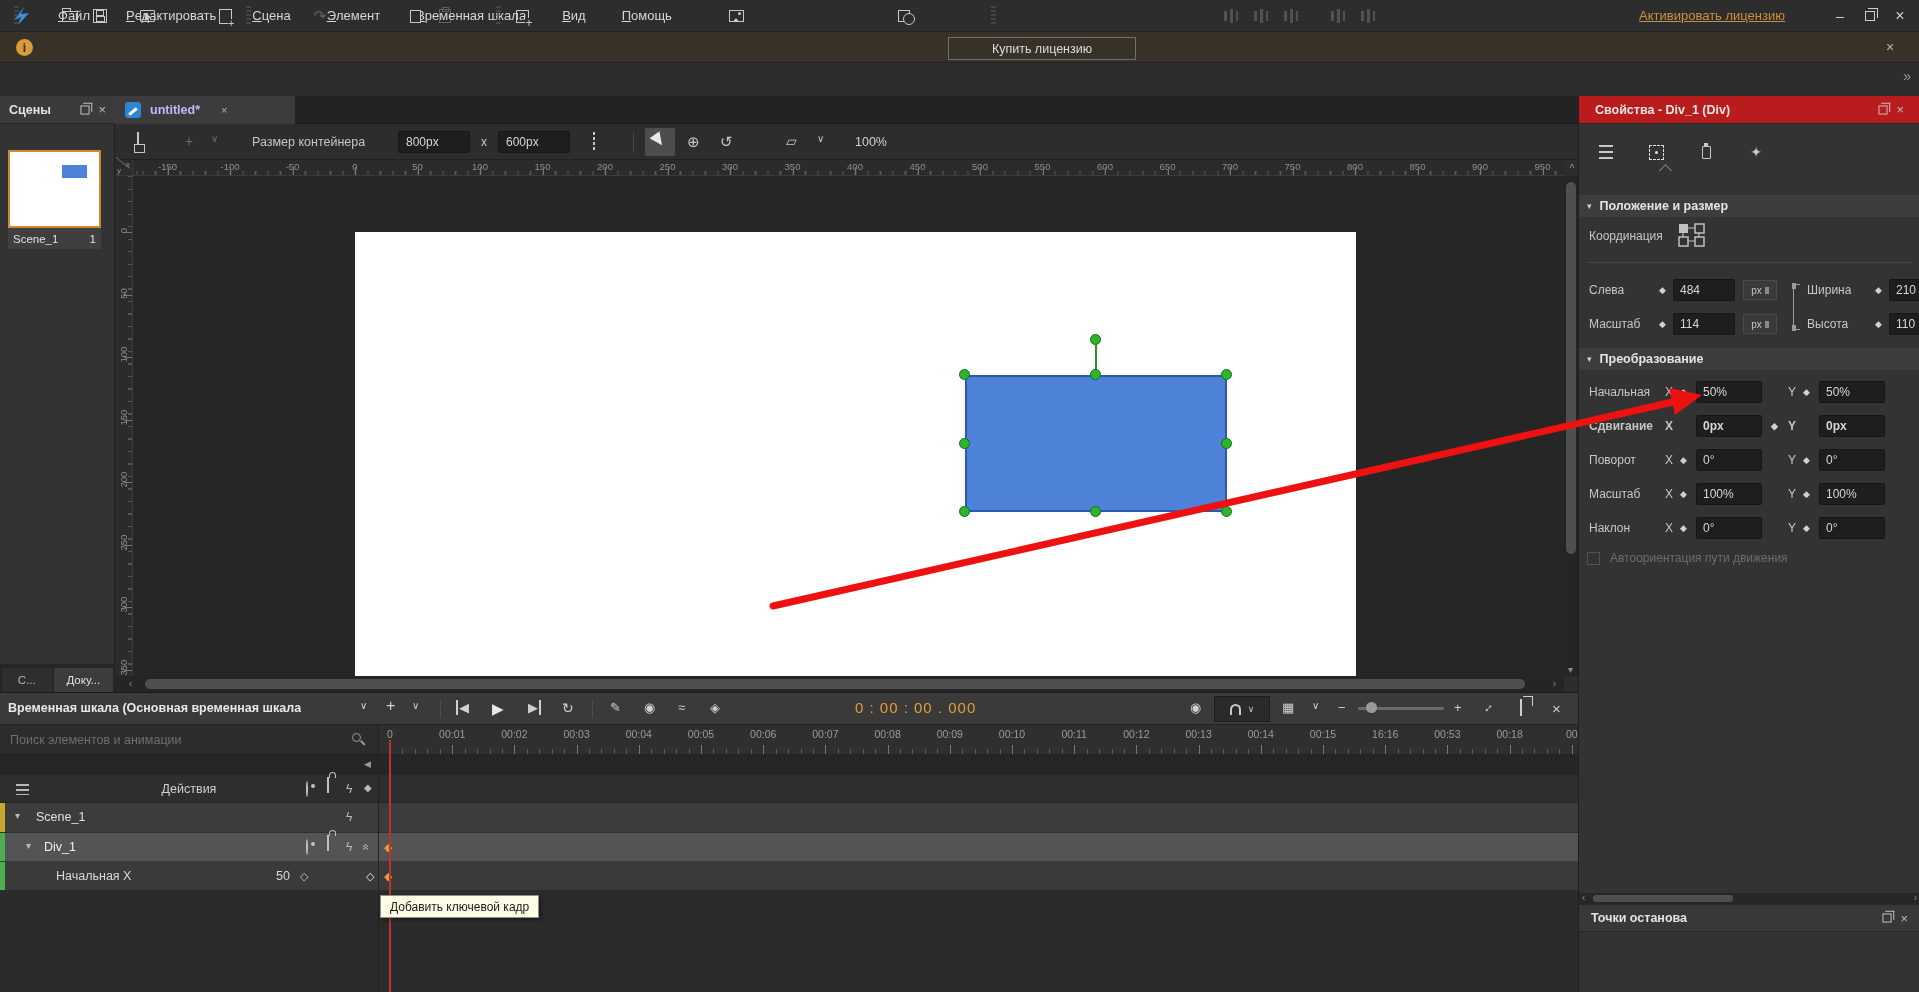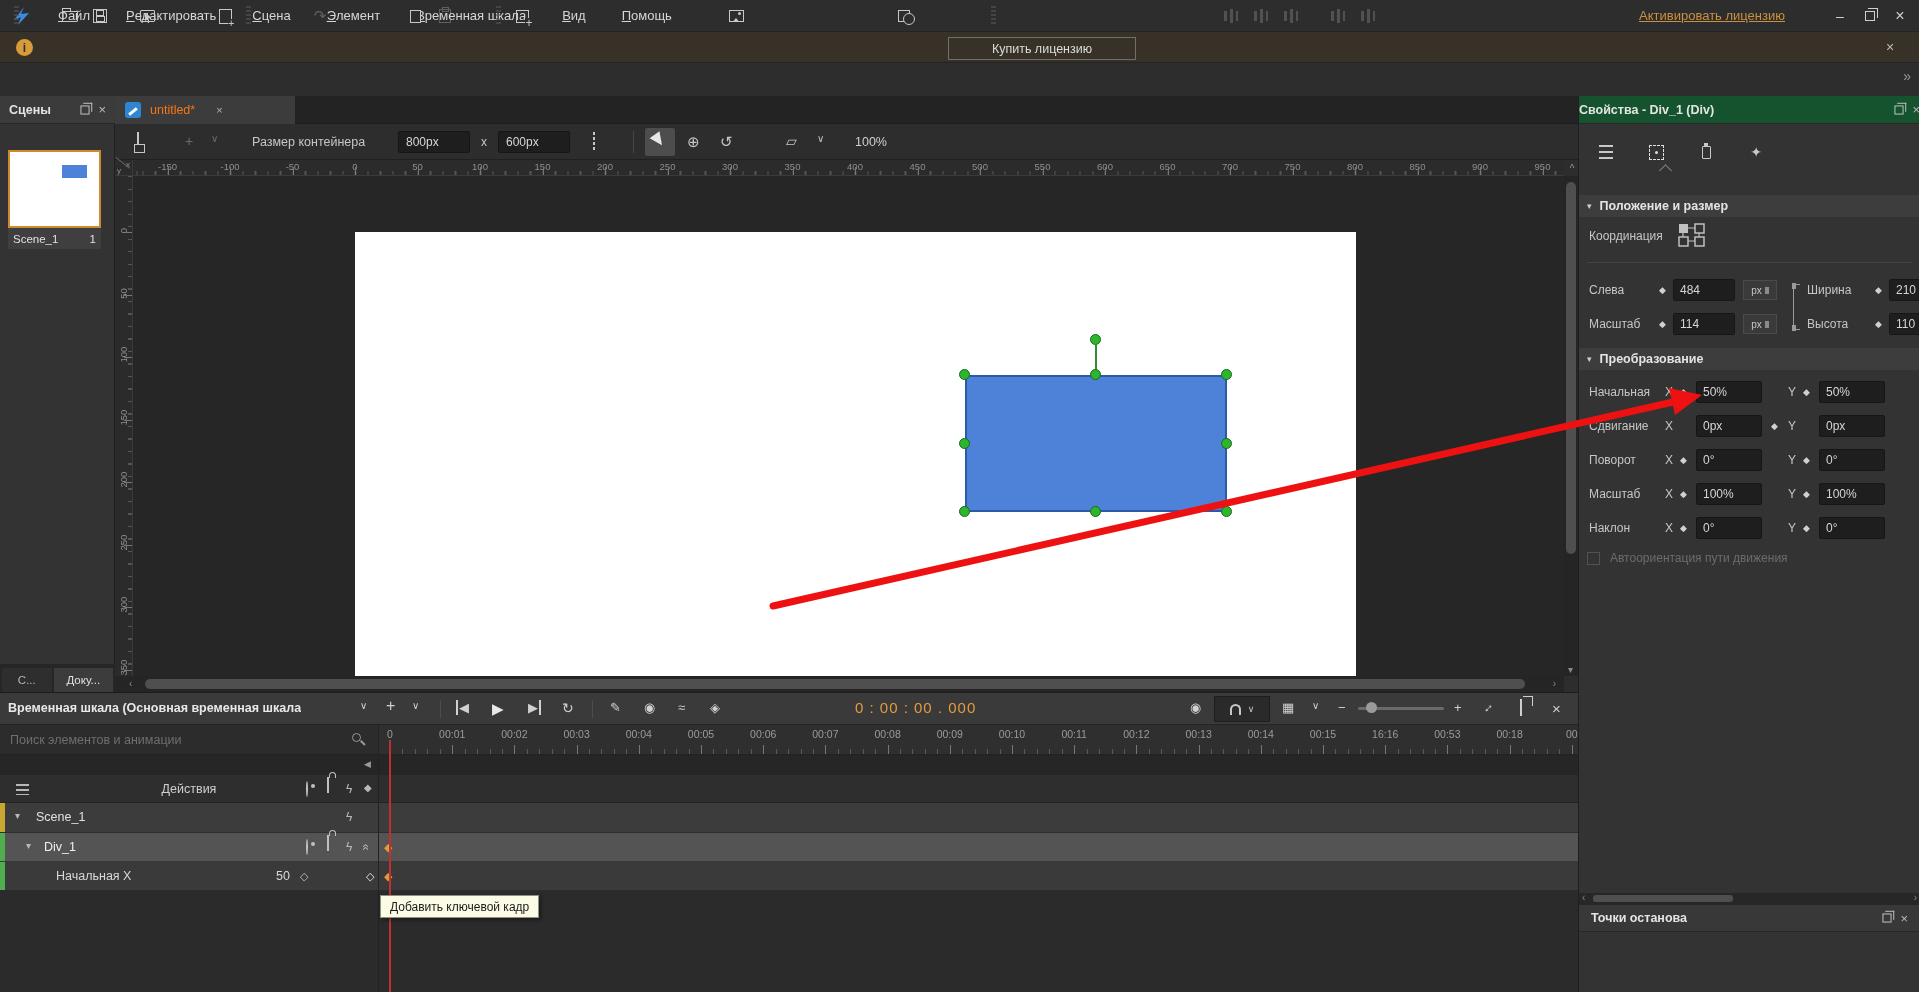--- a/index.html
+++ b/index.html
@@ -86,21 +86,21 @@
   #scene-thumb-rect{position:absolute;left:58%;top:17%;width:28%;height:18%;background:#4e82d8}
   #scene-label{left:8px;top:132px;width:93px;height:21px;background:#3f3f3f;color:#e0e0e0;display:flex;align-items:center;padding:0 5px;justify-content:space-between;font-size:11.5px}
   #scenes-bottom{left:0;top:568px;width:115px;height:28px;background:#262626;display:flex;align-items:flex-end;padding:0 2px}
   .btab{height:24px;display:flex;align-items:center;justify-content:center;font-size:11.5px}
 
   
   #tabbar{left:115px;top:96px;width:1463px;height:28px;background:#232323;border-bottom:1px solid #1c1c1c}
   #doc-tab{position:absolute;left:0;top:0;width:180px;height:28px;background:#3c3c3c;display:flex;align-items:center;padding:0 10px;gap:9px}
   #doc-tab-icon{width:16px;height:16px;border-radius:3px;background:#2e86d3;position:relative}
   #doc-tab-icon:after{content:"";position:absolute;left:3px;top:8px;width:10px;height:3px;background:#fff;transform:rotate(-40deg)}
-  #doc-tab-label{color:#f97316;font-weight:normal;font-size:12.5px}
+  #doc-tab-label{color:#c4b5fd;font-weight:bold;font-size:12.5px}
 
   
   #canvas-toolbar{left:115px;top:124px;width:1463px;height:36px;background:#2d2d2d;border-bottom:1px solid #202020}
   .cin{position:absolute;height:22px;top:7px;background:#1e1e1e;border:1px solid #161616;border-radius:2px;color:#d6d6d6;display:flex;align-items:center;padding-left:7px;font-size:12px}
   .ctb-ic{position:absolute;top:9px;color:#c6c6c6;font-size:14px}
   .i-scenesnav{width:15px;height:12px;border:1.5px solid #c6c6c6;position:relative}
   .i-scenesnav:before{content:"";position:absolute;left:-4px;bottom:-4px;width:9px;height:7px;border:1.5px solid #c6c6c6;background:#2d2d2d}
   .i-resize{width:15px;height:13px;border:1px dashed #c6c6c6}
   .i-scale{width:13px;height:13px;background:
     linear-gradient(#c6c6c6,#c6c6c6) 0 0/5px 2px,linear-gradient(#c6c6c6,#c6c6c6) 0 0/2px 5px,
@@ -130,21 +130,21 @@
   #rot-stem{position:absolute;left:962px;top:169px;width:2px;height:30px;background:#2f8f2f}
   #v-scroll{left:1564px;top:176px;width:14px;height:500px;background:#252525}
   #v-thumb{position:absolute;left:2px;top:6px;width:10px;height:372px;background:#4f4f4f;border-radius:5px}
   #h-scroll{left:115px;top:676px;width:1449px;height:16px;background:#252525}
   #h-thumb{position:absolute;left:30px;top:3px;width:1380px;height:10px;background:#4f4f4f;border-radius:5px}
   .scroll-ar{color:#8a8a8a;font-size:10px;position:absolute}
   #ruler-collapse{left:1566px;top:160px;width:12px;height:16px;color:#9a9a9a;font-size:10px}
 
   
   #props{left:1578px;top:96px;width:341px;height:896px;background:#333333;border-left:1px solid #1f1f1f}
-  #props-header{position:absolute;left:0;top:0;width:341px;height:28px;background:#14532d;border-bottom:1px solid #282828;display:flex;align-items:center;padding:0 0}
+  #props-header{position:absolute;left:0;top:0;width:341px;height:28px;background:#b91c1c;border-bottom:1px solid #282828;display:flex;align-items:center;padding:0 16px}
   .p-tab{position:absolute;top:42px;width:34px;height:28px;display:flex;align-items:center;justify-content:center}
   .p-lines{width:14px;height:14px;background:repeating-linear-gradient(#c8c8c8 0 2px,transparent 2px 6px);background-repeat:no-repeat;background-size:14px 14px}
   .p-pos{width:15px;height:15px;border:1px dashed #e0e0e0;position:relative}
   .p-pos:after{content:"";position:absolute;left:5px;top:5px;width:3px;height:3px;background:#e0e0e0;border-radius:50%}
   .p-paint{width:9px;height:13px;border:1.5px solid #c8c8c8;border-radius:1px;position:relative}
   .p-paint:before{content:"";position:absolute;left:1px;top:-4px;width:4px;height:3px;background:#c8c8c8}
   .p-caret{position:absolute;left:82px;top:70px;width:9px;height:9px;background:#333;border-left:1px solid #888;border-top:1px solid #888;transform:rotate(45deg)}
   .sect{position:absolute;left:0;width:341px;height:22px;background:#3d3d3d;display:flex;align-items:center;gap:8px;padding-left:8px}
   .sect .car{color:#cfcfcf;font-size:9px}
   .sect .st{font-weight:bold;color:#e4e4e4;font-size:12.5px}
@@ -572,21 +572,21 @@
     <div id="transform-rows">
         <div class="abs" style="left: 0px; top: 285px; width: 341px; height: 24px;">
           <span class="plab" style="left: 10px; top: 4px;">Начальная</span>
           <span class="plab" style="left: 86px; top: 4px;">X</span>
           <span class="pdia" style="left: 101px; top: 6px;">◆</span>
           <div class="pin" style="left: 117px; top: 0px; width: 66px;">50%</div>
           <span class="plab" style="left: 209px; top: 4px;">Y</span>
           <span class="pdia" style="left: 224px; top: 6px;">◆</span>
           <div class="pin" style="left: 240px; top: 0px; width: 66px;">50%</div>
         </div>
-        <div class="abs" style="left: 0px; top: 319px; width: 341px; height: 24px;">
+        <div class="abs" style="left: 0px; top: 319px; width: 341px; height: 24px; font-weight: bold;">
           <span class="plab" style="left: 10px; top: 4px;">Сдвигание</span>
           <span class="plab" style="left: 86px; top: 4px;">X</span>
           <div class="pin" style="left: 117px; top: 0px; width: 66px;">0px</div>
           <span class="pdia" style="left: 192px; top: 6px;">◆</span>
           <span class="plab" style="left: 209px; top: 4px;">Y</span>
           <div class="pin" style="left: 240px; top: 0px; width: 66px;">0px</div>
         </div>
         <div class="abs" style="left: 0px; top: 353px; width: 341px; height: 24px;">
           <span class="plab" style="left: 10px; top: 4px;">Поворот</span>
           <span class="plab" style="left: 86px; top: 4px;">X</span>

